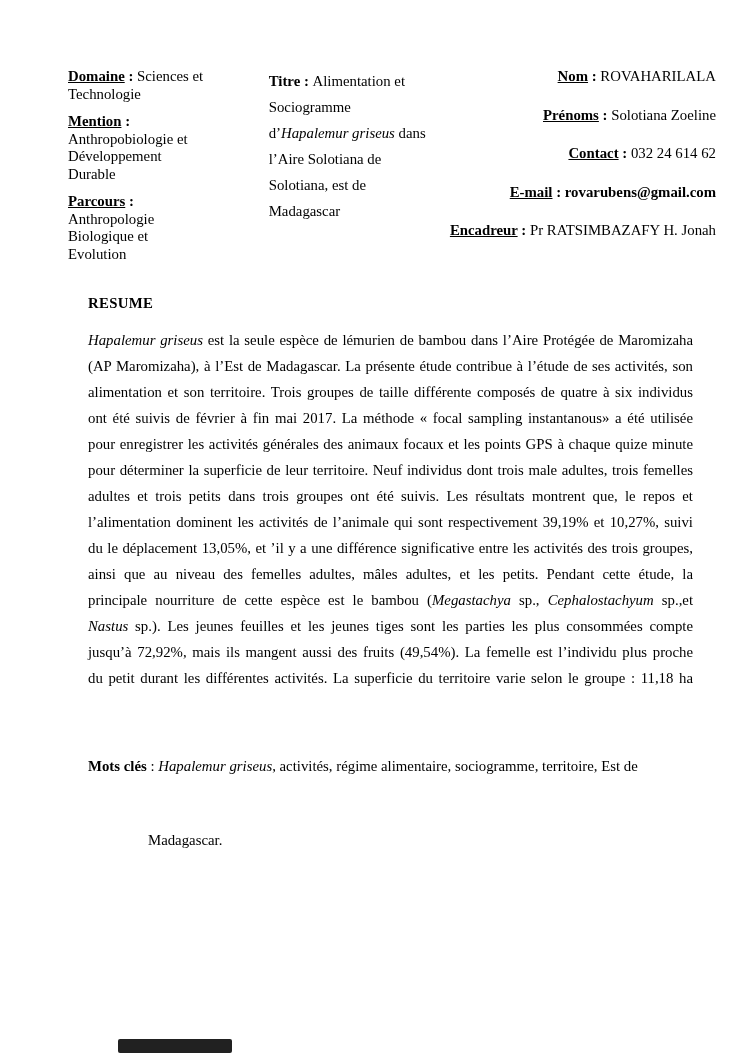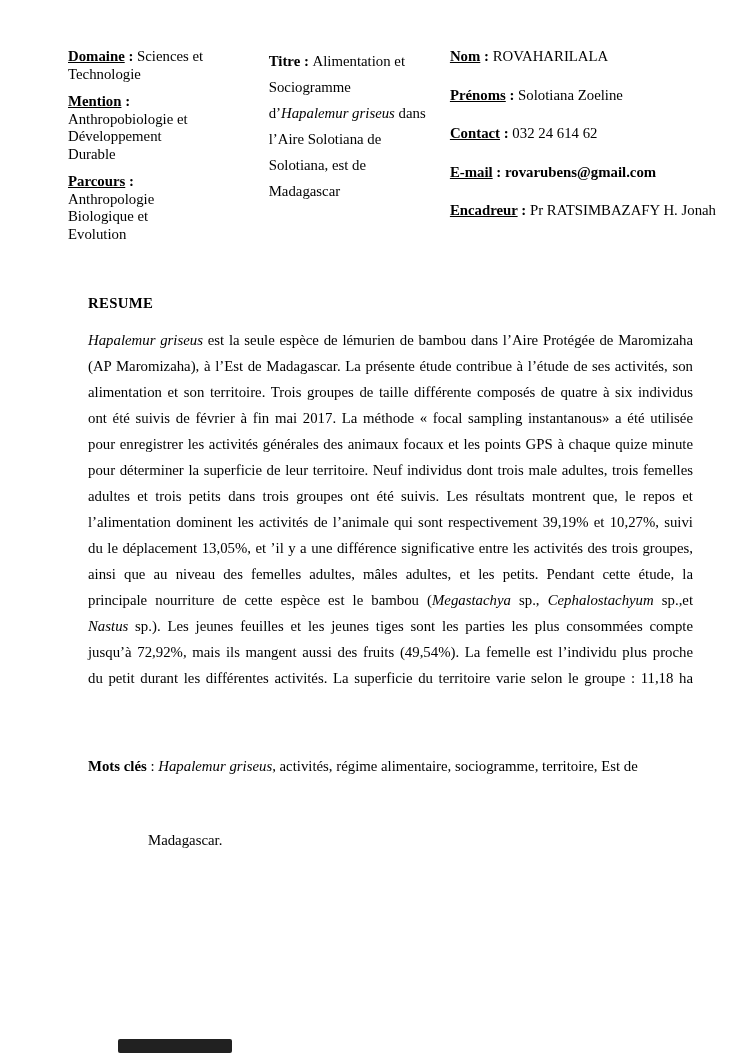--- a/index.html
+++ b/index.html
@@ -18,21 +18,21 @@
     overflow: hidden;
   }
   .b { font-weight: bold; }
   .i { font-style: italic; }
   .lbl { font-weight: bold; text-decoration: underline; }
 
   
   .header-row {
     position: absolute;
     left: 68px;
-    top: 48px;
+    top: 68px;
     width: 648px;
     display: flex;
     align-items: flex-start;
   }
   .col-left {
     width: 155px;
     margin-right: 16px;
     line-height: 17.5px;
   }
   .col-left .entry { margin-bottom: 10px; }
@@ -41,21 +41,21 @@
     margin-right: 16px;
     line-height: 26px;
     white-space: nowrap;
     margin-left: 44px;
   }
   .col-right {
     flex: 1;
     line-height: 17px;
     white-space: nowrap;
   }
-  .col-right .entry { margin-bottom: 21.5px; }
+  .col-right .entry { margin-bottom: 21.5px; text-align: right; }
 
   
   .resume {
     position: absolute;
     left: 88px;
     top: 293px;
     width: 605px;
   }
   .resume-heading {
     font-weight: bold;

